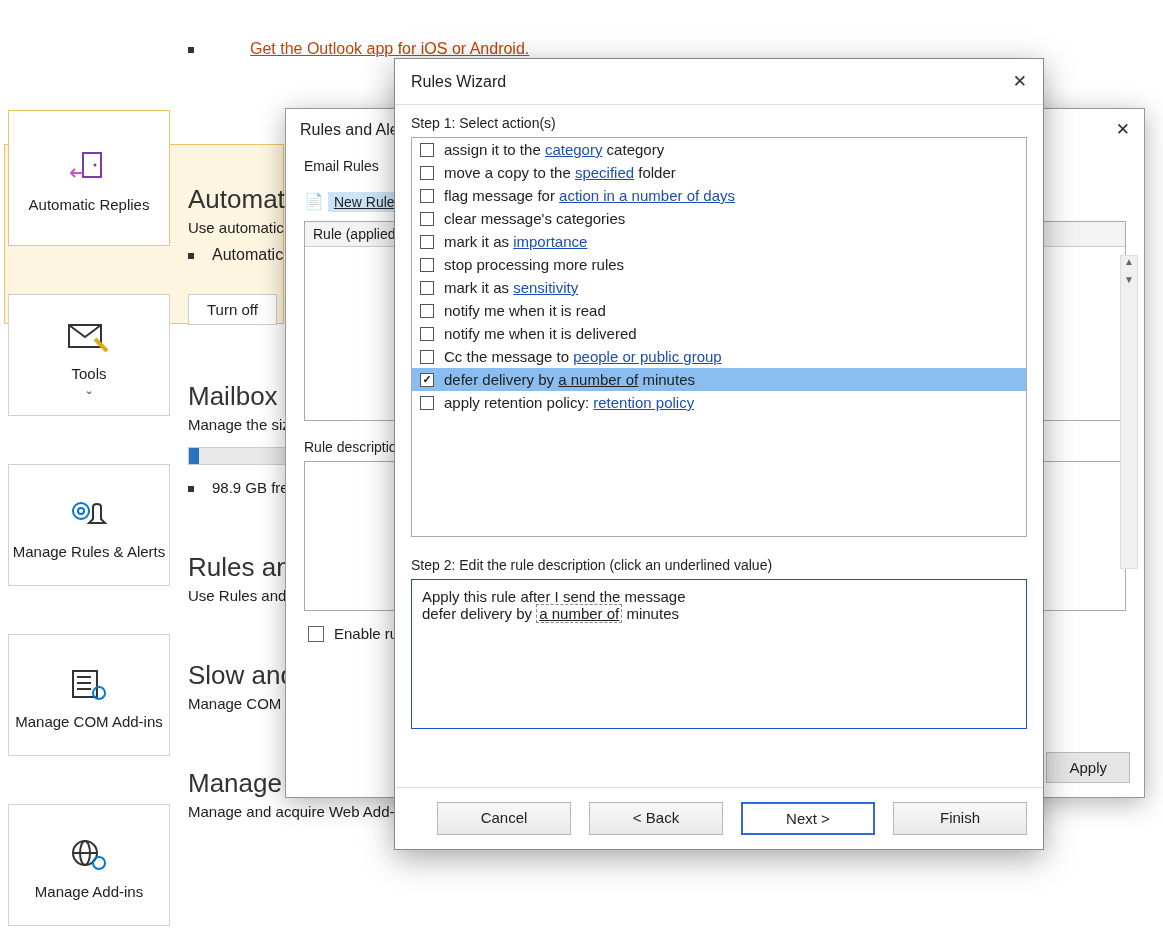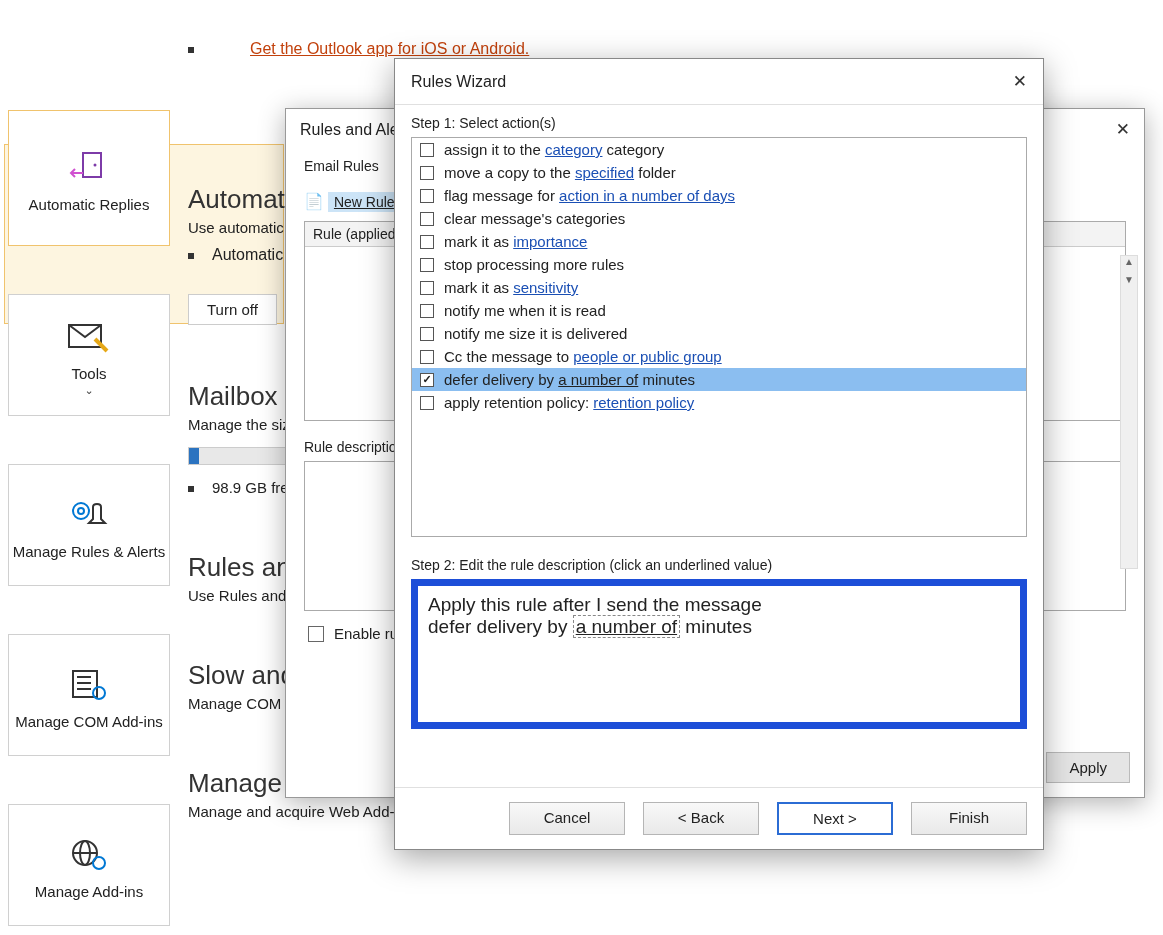--- a/index.html
+++ b/index.html
@@ -49,24 +49,24 @@
   .wiz-q { font-size:15px; margin-bottom:4px;}
   .wiz-step { font-size:14px; margin-bottom:6px;}
   .actions-box { border:1px solid #aaa; height:400px; overflow:auto;}
   .action-row { display:flex; align-items:center; gap:10px; padding:1px 8px; font-size:15px; line-height:21px;}
   .action-row.selected { background:#8bbef0;}
   .action-row .cb { width:14px;height:14px;border:1px solid #555; background:#fff; flex-shrink:0; display:flex;align-items:center;justify-content:center; font-size:11px; line-height:1;}
   .action-row.selected .cb::after{content:"✓"; font-weight:bold;}
   .ulink { color:#1a4fb4; text-decoration:underline;}
   .ulink2 { color:#222; text-decoration:underline;}
   .step2-label { font-size:14px; margin-top:20px; margin-bottom:6px;}
-  .desc-box { border:7px solid #1d4ed8; height:150px; padding:8px 10px; font-size:19px;}
+  .desc-box { border:1px solid #1d4ed8; height:150px; padding:8px 10px; font-size:15px;}
   .desc-box .boxed-link { border:1px dashed #888; padding:0 2px; text-decoration:underline; color:#222;}
   .wiz-footer { border-top:1px solid #e0e0e0; padding:14px 16px; display:flex; justify-content:flex-end; gap:18px;}
-  .wbtn { width:116px; padding:6px 0; text-align:center; font-size:15px; background:linear-gradient(#f8f8f8,#e9e9e9); border:1px solid #b5b5b5;}
+  .wbtn { width:134px; padding:6px 0; text-align:center; font-size:15px; background:linear-gradient(#f8f8f8,#e9e9e9); border:1px solid #b5b5b5;}
   .wbtn.primary { border:2px solid #2b6cd4; background:#fff;text-align:center;}
   
   
   .sec1{margin-top:126px;}
   .sec2{margin-top:56px;}
   .sec3{margin-top:56px;}
   .sec4{margin-top:56px;}
   .sec5{margin-top:56px;}
 
 </style>
@@ -232,21 +232,21 @@
         <div class="action-row">
           <span class="cb"></span>
           <span>mark it as <span class="ulink">sensitivity</span></span>
         </div>
         <div class="action-row">
           <span class="cb"></span>
           <span>notify me when it is read</span>
         </div>
         <div class="action-row">
           <span class="cb"></span>
-          <span>notify me size it is delivered</span>
+          <span>notify me when it is delivered</span>
         </div>
         <div class="action-row">
           <span class="cb"></span>
           <span>Cc the message to <span class="ulink">people or public group</span></span>
         </div>
         <div class="action-row selected">
           <span class="cb"></span>
           <span>defer delivery by <span class="ulink2">a number of</span> minutes</span>
         </div>
         <div class="action-row">

